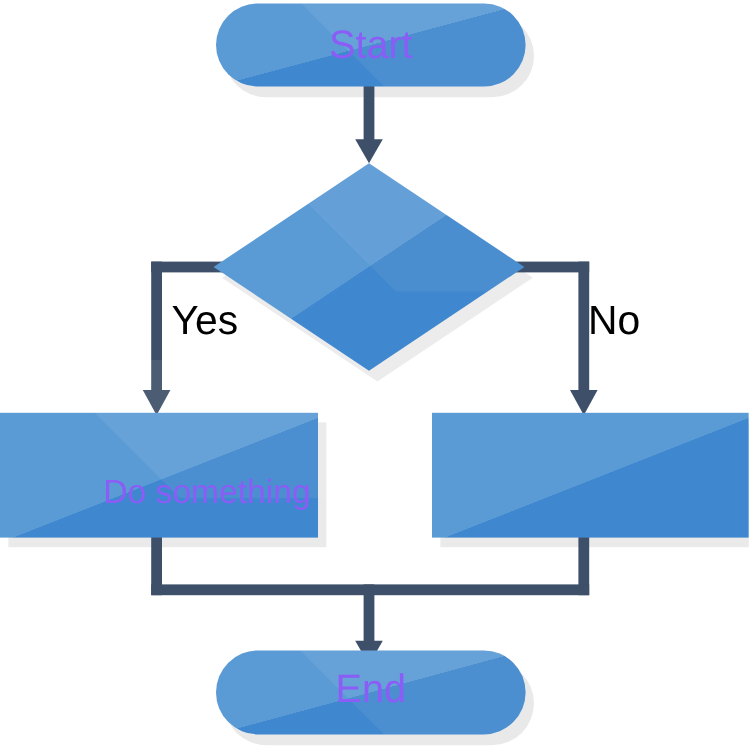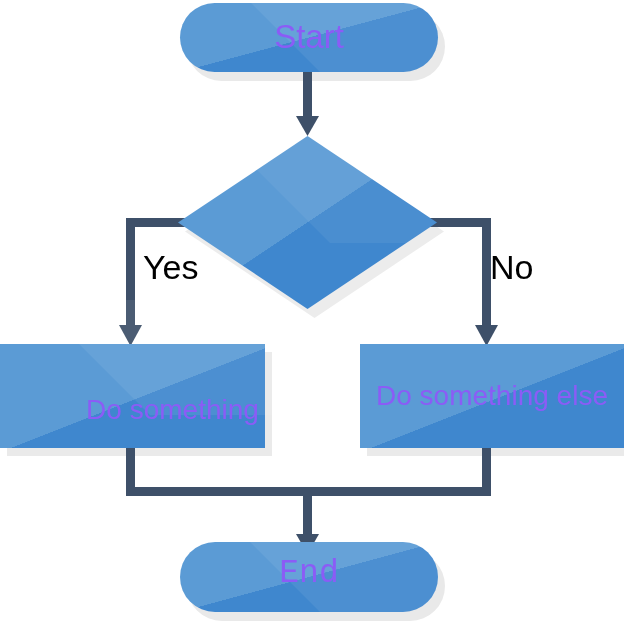--- a/index.html
+++ b/index.html
@@ -27,21 +27,21 @@
     font-family:Liberation Sans, sans-serif;
     font-size:34px;
     line-height:1;
     white-space:nowrap;
     margin-left:39px;
   }
   #lbl-start{left:180px;top:3px;width:258px;height:69px;font-size:33px;}
   #lbl-condition{left:178px;top:136px;width:259px;height:173px;font-size:27px;}
   #lbl-do-something{left:16px;top:344px;width:265px;height:132px;font-size:28px;margin-left:24px;}
   #lbl-do-something-else{left:360px;top:344px;width:264px;height:104px;font-size:28px;}
-  #lbl-end{left:180px;top:542px;width:258px;height:65px;font-size:33px;font-family:Liberation Mono, monospace;}
+  #lbl-end{left:180px;top:542px;width:258px;height:65px;font-size:33px;}
   #lbl-yes{left:104px;top:250px;}
   #lbl-no{left:451px;top:250px;}
 </style>
 </head>
 <body>
 
 <div id="canvas">
 
   <svg width="624" height="629" viewBox="0 0 624 629">
     <defs>
@@ -141,21 +141,20 @@
         <polygon points="438,500 560,622 330,622 208,500" fill="#ffffff" opacity="0.07"></polygon>
       </g>
     </g>
   </svg>
 
   <div class="node-label" id="lbl-start">Start</div>
 
 
   <div class="node-label" id="lbl-do-something">Do something</div>
 
-  <div class="node-label" id="lbl-do-something-else">Do something else</div>
 
   <div class="node-label" id="lbl-end">End</div>
 
   <div class="edge-label" id="lbl-yes">Yes</div>
 
   <div class="edge-label" id="lbl-no">No</div>
 
 </div>
 
 </body></html>

